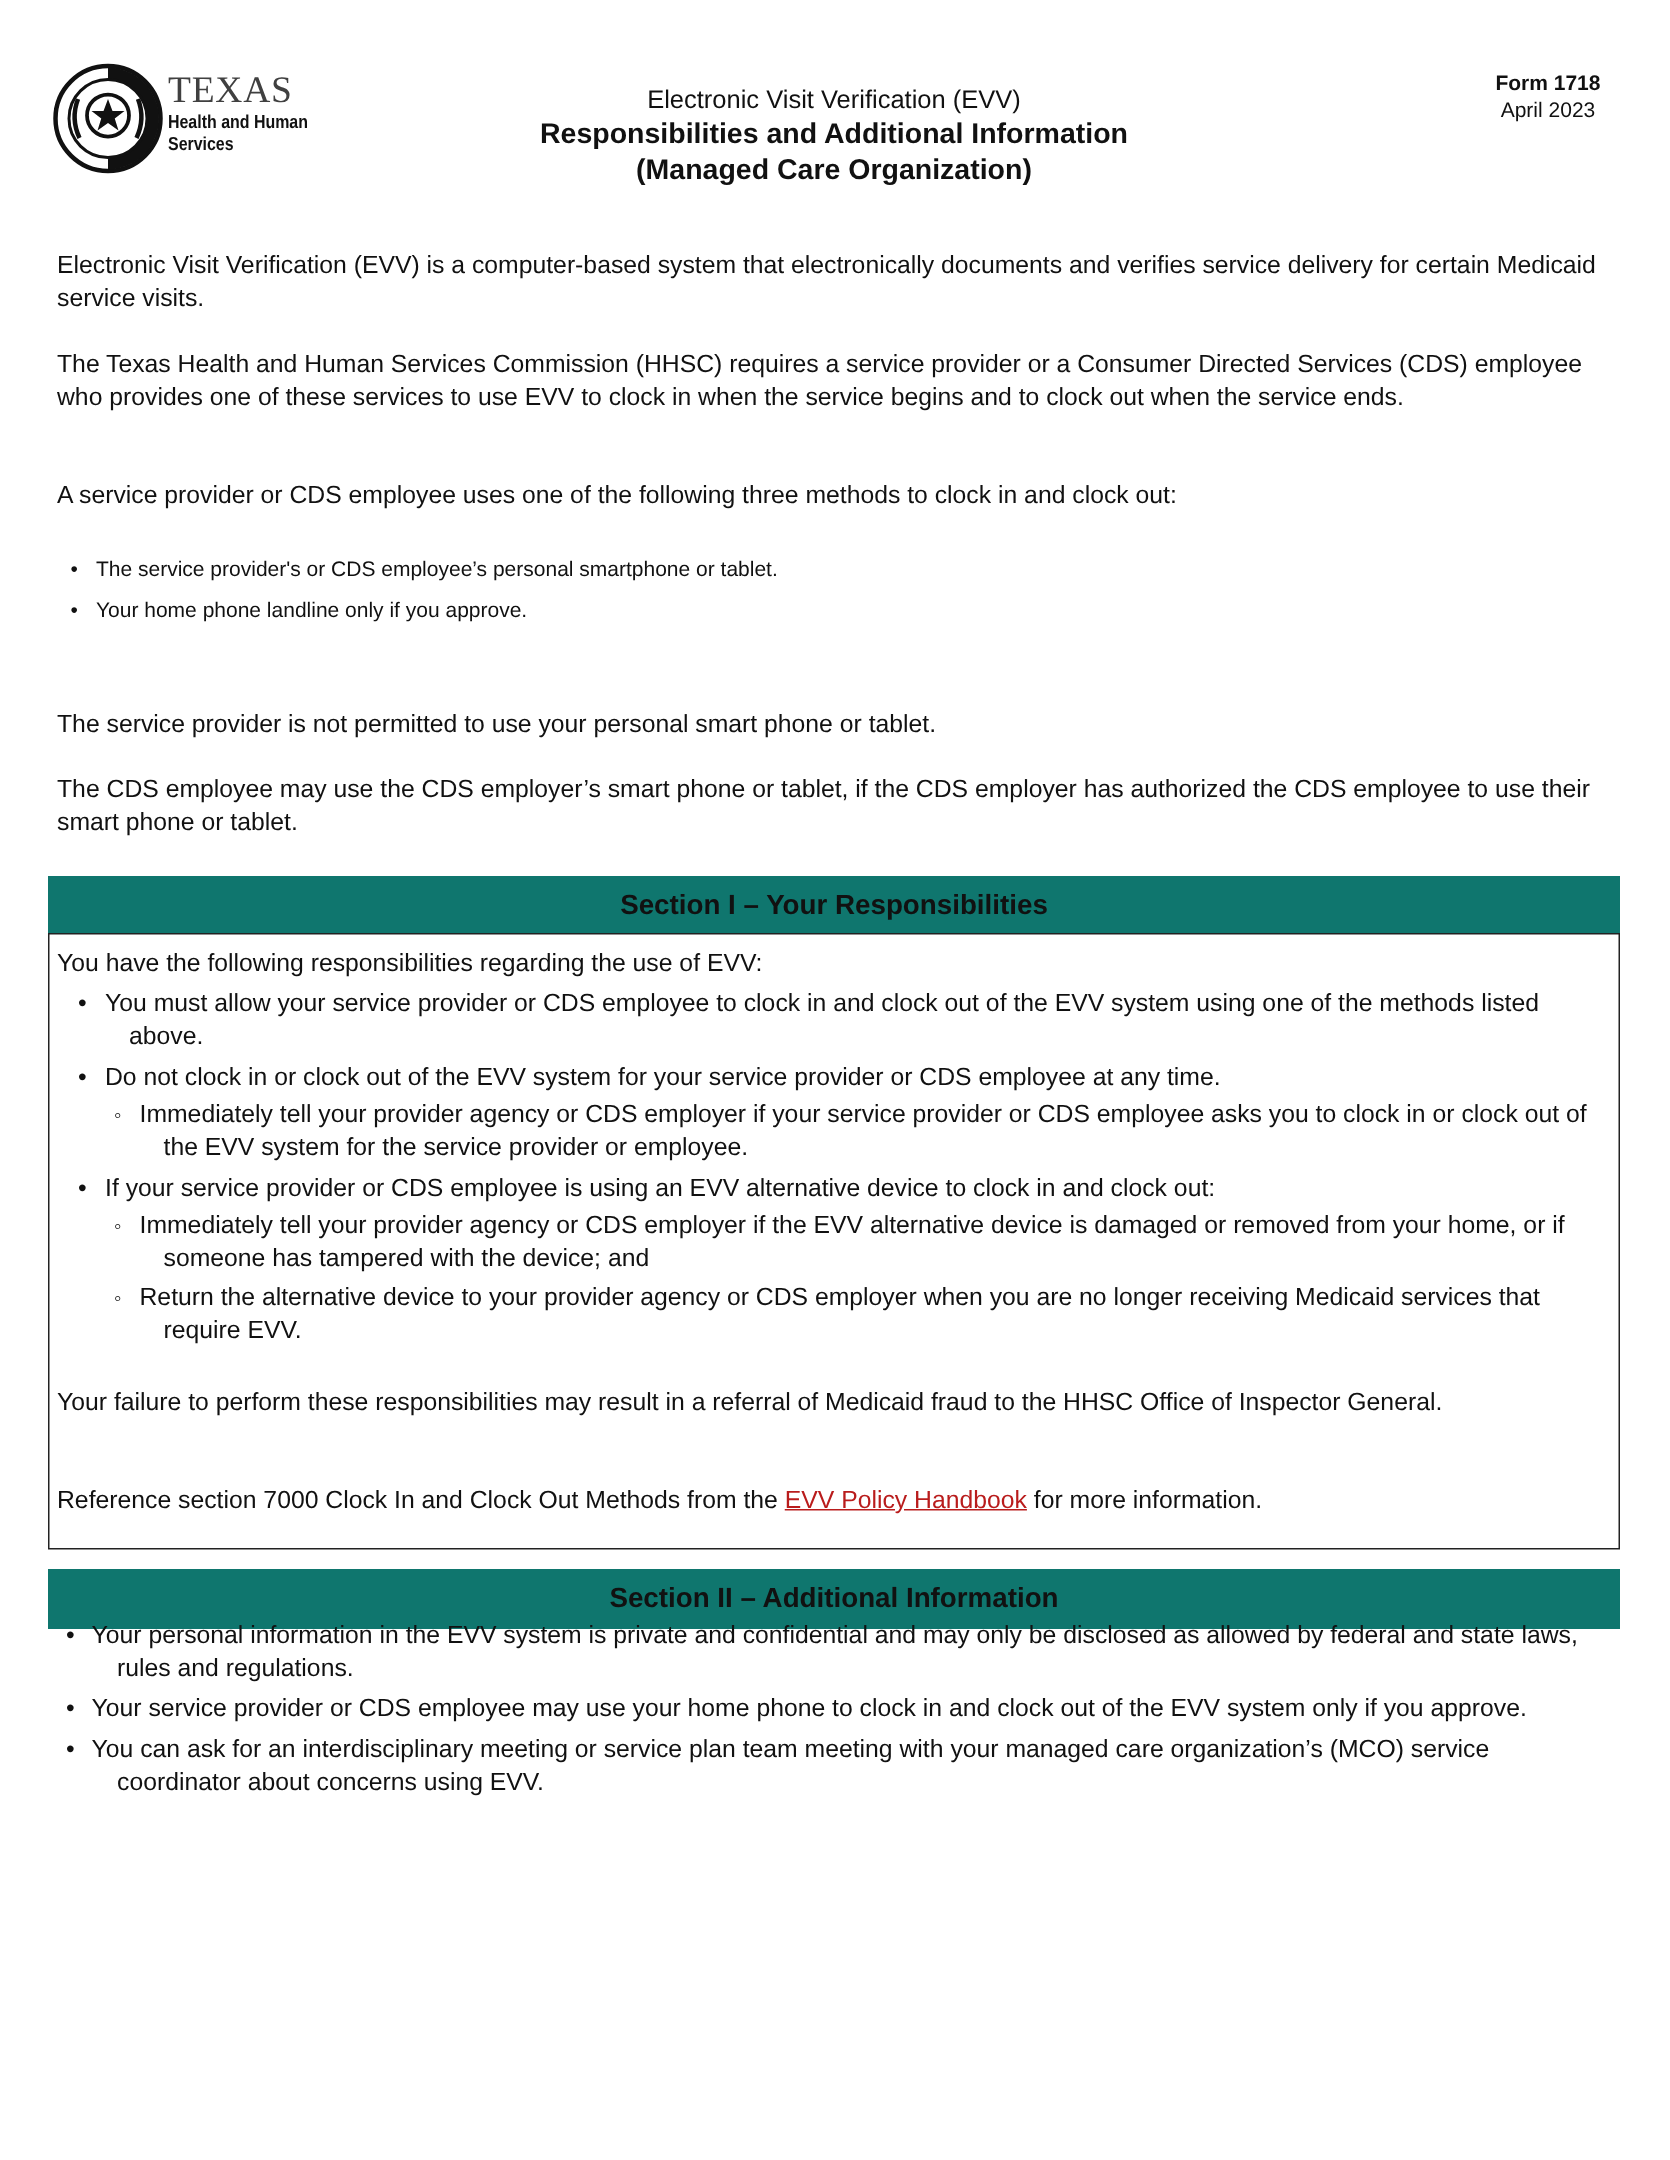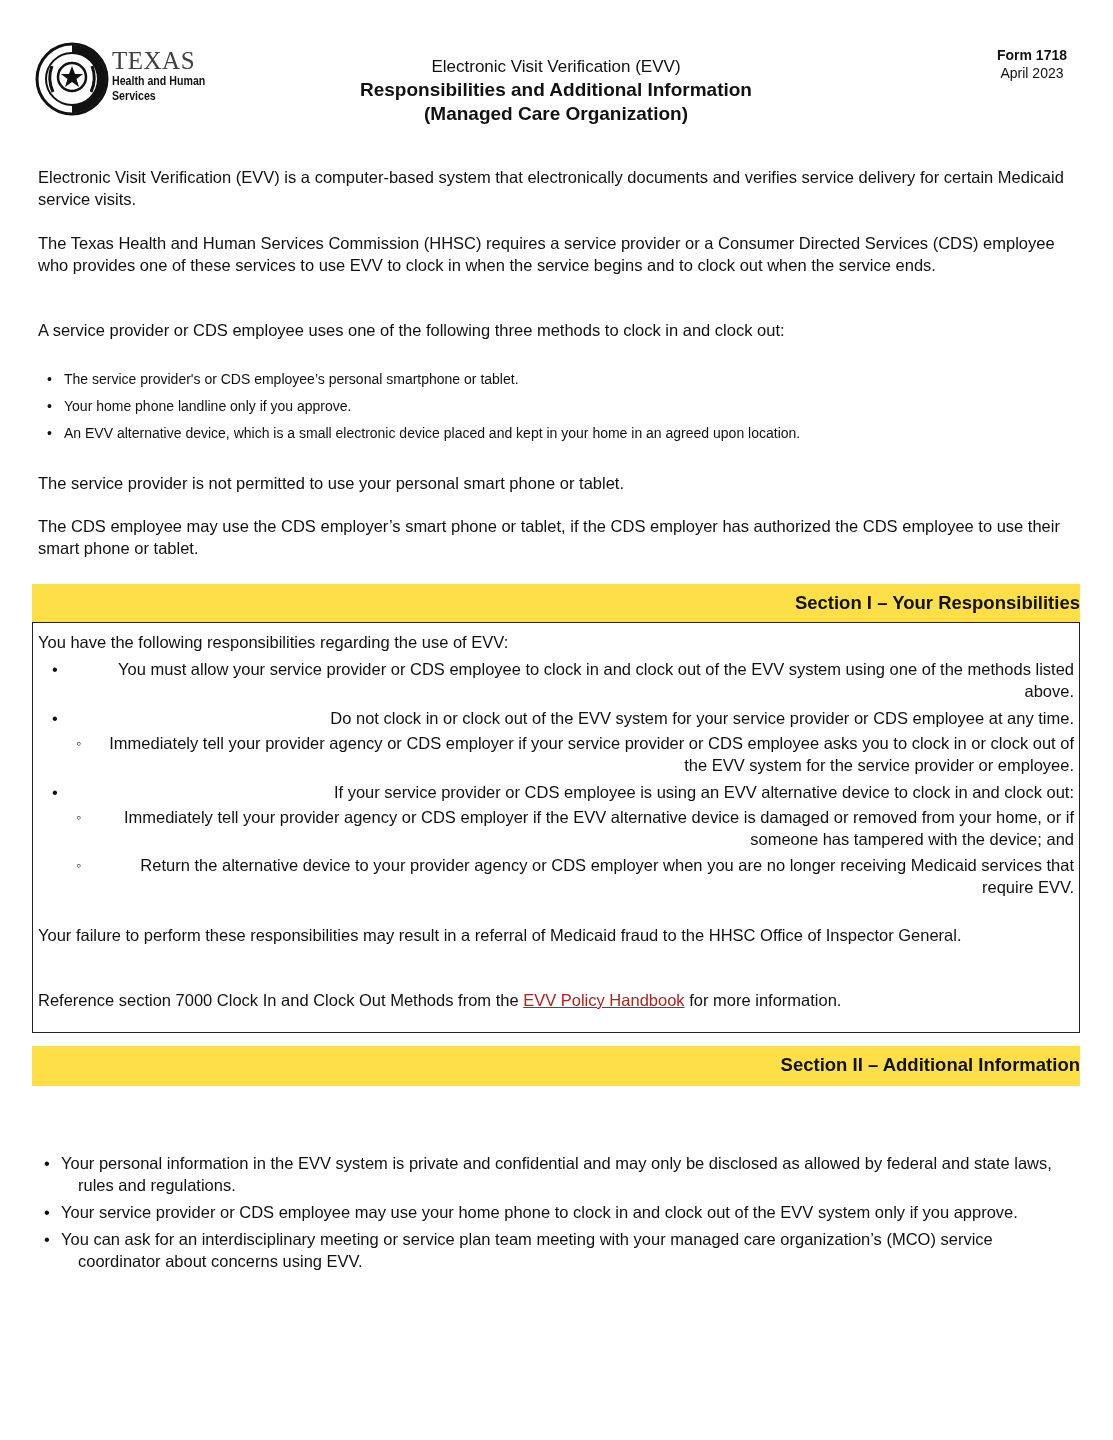--- a/index.html
+++ b/index.html
@@ -14,26 +14,26 @@
   .title-block { position: absolute; left: 300px; top: 56px; width: 512px; text-align: center; }
   .title-1 { font-size: 17px; line-height: 22px; }
   .title-2 { font-size: 19px; font-weight: bold; line-height: 24px; }
   .form-info { position: absolute; right: 46px; top: 46px; text-align: center; font-size: 14px; line-height: 18px; }
   .form-num { font-weight: bold; }
   .p { position: absolute; left: 38px; width: 1045px; font-size: 16.5px; line-height: 22px; margin: 0; }
   ul.bullets { position: absolute; left: 38px; width: 1045px; margin: 0; padding: 0; list-style: none; font-size: 14px; }
   ul.bullets li { position: relative; padding-left: 26px; line-height: 22px; }
   ul.bullets li::before { content: "•"; position: absolute; left: 9px; top: 0; }
   .section-header {
-    position: absolute; left: 32px; width: 1048px; height: 38px; background: #fde047;
-    font-weight: bold; font-size: 18.5px; text-align: right; line-height: 38px;
+    position: absolute; left: 32px; width: 1048px; height: 38px; background: #0f766e;
+    font-weight: bold; font-size: 18.5px; text-align: center; line-height: 38px;
   }
   .section-box { position: absolute; left: 32px; width: 1046px; border: 1px solid #222; }
   .resp-list { list-style: none; margin: 0; padding: 0; font-size: 16.5px; }
-  .resp-list > li { position: relative; padding-left: 32px; text-indent: 0; line-height: 22px; margin-bottom: 5px; text-align: right; }
+  .resp-list > li { position: relative; padding-left: 32px; text-indent: 0; line-height: 22px; margin-bottom: 5px; }
   .resp-list > li::before { content: "•"; position: absolute; left: 14px; }
   .resp-list .hang { display: block; padding-left: 16px; text-indent: -16px; }
   .sub-list { list-style: none; margin: 3px 0 0 0; padding: 0; }
   .sub-list li { position: relative; padding-left: 23px; line-height: 22px; margin-bottom: 4px; }
   .sub-list li::before { content: "◦"; position: absolute; left: 6px; font-size: 14px; }
   a.link { color: #b91c1c; text-decoration: underline; }
   .add-list { position: absolute; left: 38px; width: 1040px; list-style: none; margin: 0; padding: 0; font-size: 16.5px; }
   .add-list li { position: relative; padding-left: 23px; line-height: 22px; margin-bottom: 5px; }
   .add-list li::before { content: "•"; position: absolute; left: 6px; }
   .hang2 { display: block; padding-left: 17px; text-indent: -17px; }
@@ -71,21 +71,20 @@
   <div>April 2023</div>
 </div>
 
 <p class="p" style="top:166px;">Electronic Visit Verification (EVV) is a computer-based system that electronically documents and verifies service delivery for certain Medicaid service visits.</p>
 <p class="p" style="top:232px;">The Texas Health and Human Services Commission (HHSC) requires a service provider or a Consumer Directed Services (CDS) employee who provides one of these services to use EVV to clock in when the service begins and to clock out when the service ends.</p>
 <p class="p" style="top:319px;">A service provider or CDS employee uses one of the following three methods to clock in and clock out:</p>
 
 <ul class="bullets" style="top:368px;">
   <li style="margin-bottom:5px;">The service provider's or CDS employee’s personal smartphone or tablet.</li>
   <li style="margin-bottom:5px;">Your home phone landline only if you approve.</li>
-  <li>An EVV alternative device, which is a small electronic device placed and kept in your home in an agreed upon location.</li>
 </ul>
 
 <p class="p" style="top:472px;">The service provider is not permitted to use your personal smart phone or tablet.</p>
 <p class="p" style="top:515px;">The CDS employee may use the CDS employer’s smart phone or tablet, if the CDS employer has authorized the CDS employee to use their smart phone or tablet.</p>
 
 <div class="section-header" style="top:584px;">Section I – Your Responsibilities</div>
 <div class="section-box" style="top:622px; height:409px;">
   <div style="position:absolute; left:5px; top:8px; width:1036px;">
     <div style="font-size:16.5px; line-height:22px; margin-bottom:5px;">You have the following responsibilities regarding the use of EVV:</div>
     <ul class="resp-list">
@@ -113,21 +112,21 @@
       </li>
     </ul>
   </div>
   <div style="position:absolute; left:5px; top:301px; width:1036px; font-size:16.5px; line-height:22px;">Your failure to perform these responsibilities may result in a referral of Medicaid fraud to the HHSC Office of Inspector General.</div>
   <div style="position:absolute; left:5px; top:366px; width:1036px; font-size:16.5px; line-height:22px;">
     <span>Reference section 7000 Clock In and Clock Out Methods from the </span><a class="link" href="#">EVV Policy Handbook</a><span> for more information.</span>
   </div>
 </div>
 
 <div class="section-header" style="top:1046px; height:40px; line-height:38px;">Section II – Additional Information</div>
-<ul class="add-list" style="top:1152px;">
+<ul class="add-list" style="top:1079px;">
   <li>
       <span class="hang2">Your personal information in the EVV system is private and confidential and may only be disclosed as allowed by federal and state laws, rules and regulations.</span>
     </li>
   <li>
       <span class="hang2">Your service provider or CDS employee may use your home phone to clock in and clock out of the EVV system only if you approve.</span>
     </li>
   <li>
       <span class="hang2">You can ask for an interdisciplinary meeting or service plan team meeting with your managed care organization’s (MCO) service coordinator about concerns using EVV.</span>
     </li>
 </ul>

